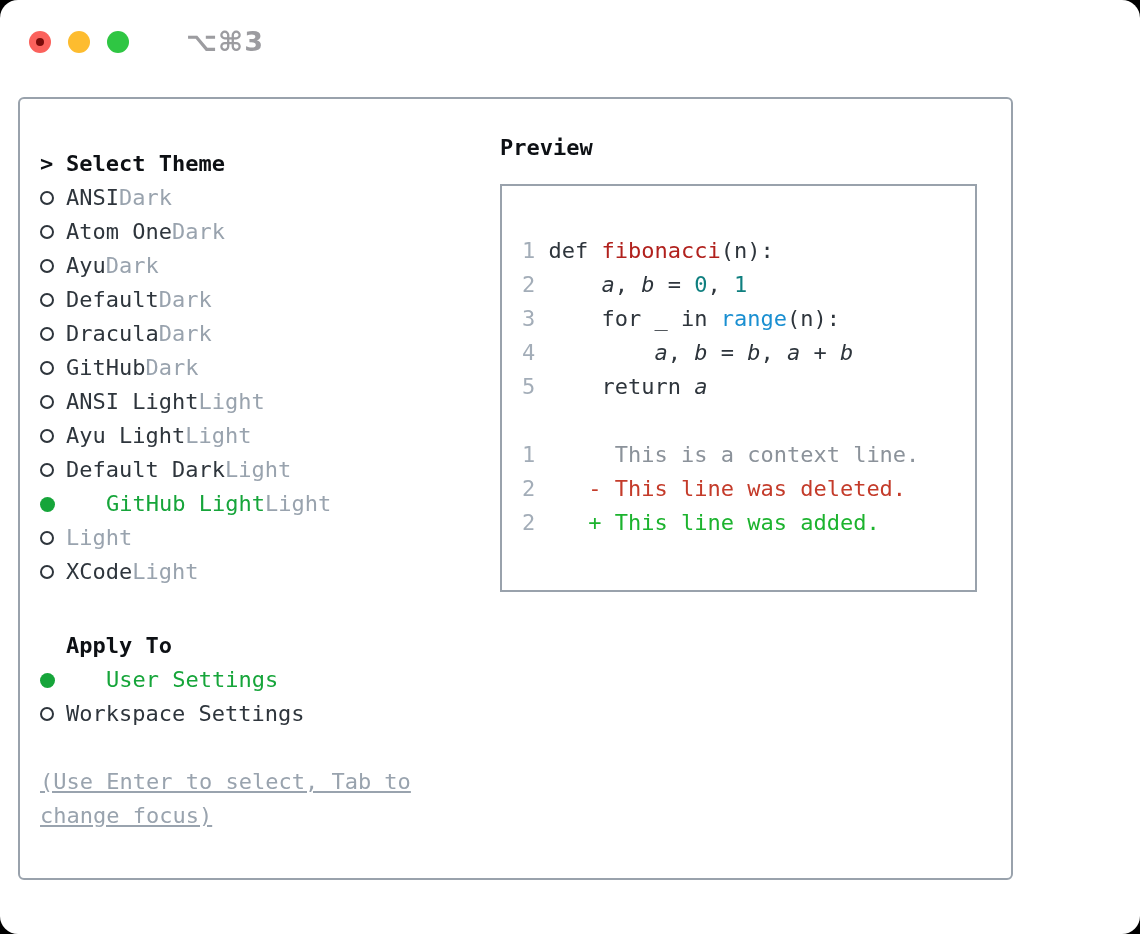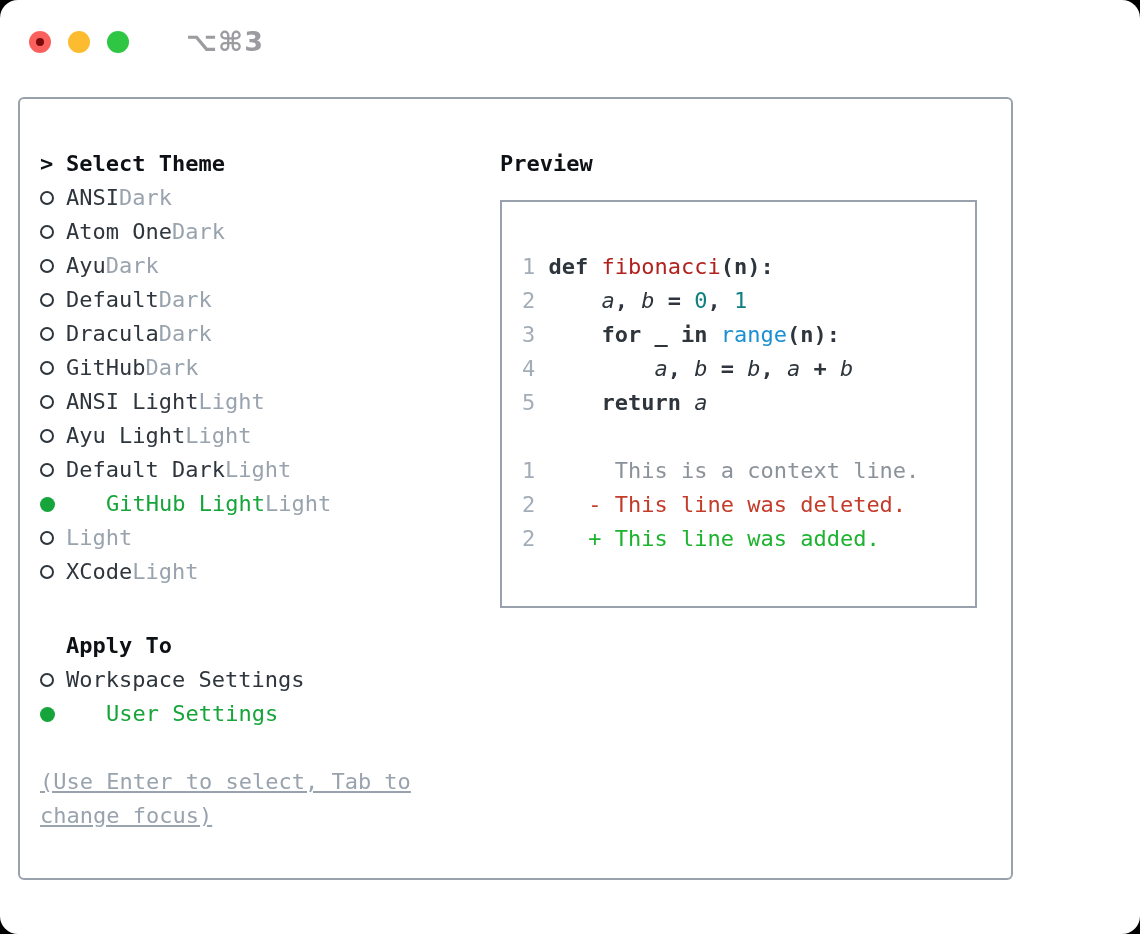--- a/index.html
+++ b/index.html
@@ -71,36 +71,36 @@
   .theme-name.sel{color:var(--green);margin-left:40px;}
   .variant{color:var(--muted);}
   .apply-header{margin-top:40px;}
   .hint{
     margin-top:34px;width:29ch;
     color:var(--muted);white-space:normal;
     font-size:22px;line-height:34px;text-decoration:underline;
   }
   
   .col-right{
-    position:absolute;left:480px;top:48px;
+    position:absolute;left:480px;top:32px;
     font-size:22px;line-height:34px;color:var(--text);
   }
   .preview-header{height:34px;font-weight:bold;color:var(--text-strong);}
   .preview-pane{
     margin-top:19px;
     box-sizing:border-box;
     width:477px;
     border:2px solid var(--border);
     padding:48px 16px 50px 20px;
     background:#fff;
   }
   .code-line,.diff-line{height:34px;white-space:pre;}
   .blank-line{height:34px;}
   .lineno{color:var(--lineno);}
-  .tk-plain{color:var(--code-plain);font-weight:bold;}
+  .tk-plain{color:var(--code-plain);}
   .tk-func{color:var(--func-red);}
   .tk-builtin{color:var(--builtin-blue);margin-top:40px;}
   .tk-num{color:var(--num-teal);}
   .tk-var{color:var(--code-plain);font-style:italic;}
   .diff-context{color:var(--diff-context);}
   .diff-deleted{color:var(--diff-deleted);}
   .diff-added{color:var(--diff-added);}
 </style>
 </head>
 <body>
@@ -136,22 +136,22 @@
           <div class="row"><span class="marker"><span class="dot-filled"></span></span><span class="theme-name sel">GitHub Light</span> <span class="variant">Light</span></div>
           <div class="row"><span class="marker"><span class="dot-hollow"></span></span> <span class="variant">Light</span></div>
           <div class="row"><span class="marker"><span class="dot-hollow"></span></span><span class="theme-name">XCode</span> <span class="variant">Light</span></div>
         </div>
 
       <div class="row apply-header">
         <span class="marker"></span><span class="hdr">Apply To</span>
       </div>
 
       <div id="apply-list">
+          <div class="row"><span class="marker"><span class="dot-filled"></span></span><span class="theme-name sel">User Settings</span></div>
           <div class="row"><span class="marker"><span class="dot-hollow"></span></span><span class="theme-name">Workspace Settings</span></div>
-          <div class="row"><span class="marker"><span class="dot-filled"></span></span><span class="theme-name sel">User Settings</span></div>
         </div>
 
       <div class="hint">(Use Enter to select, Tab to change focus)</div>
     </div>
 
     <div class="col-right">
       <div class="preview-header">Preview</div>
       <div class="preview-pane">
         <div id="code-block">
             <div class="code-line"><span class="lineno">1 </span><span class="tk-plain">def </span><span class="tk-func">fibonacci</span><span class="tk-plain">(n):</span></div>

